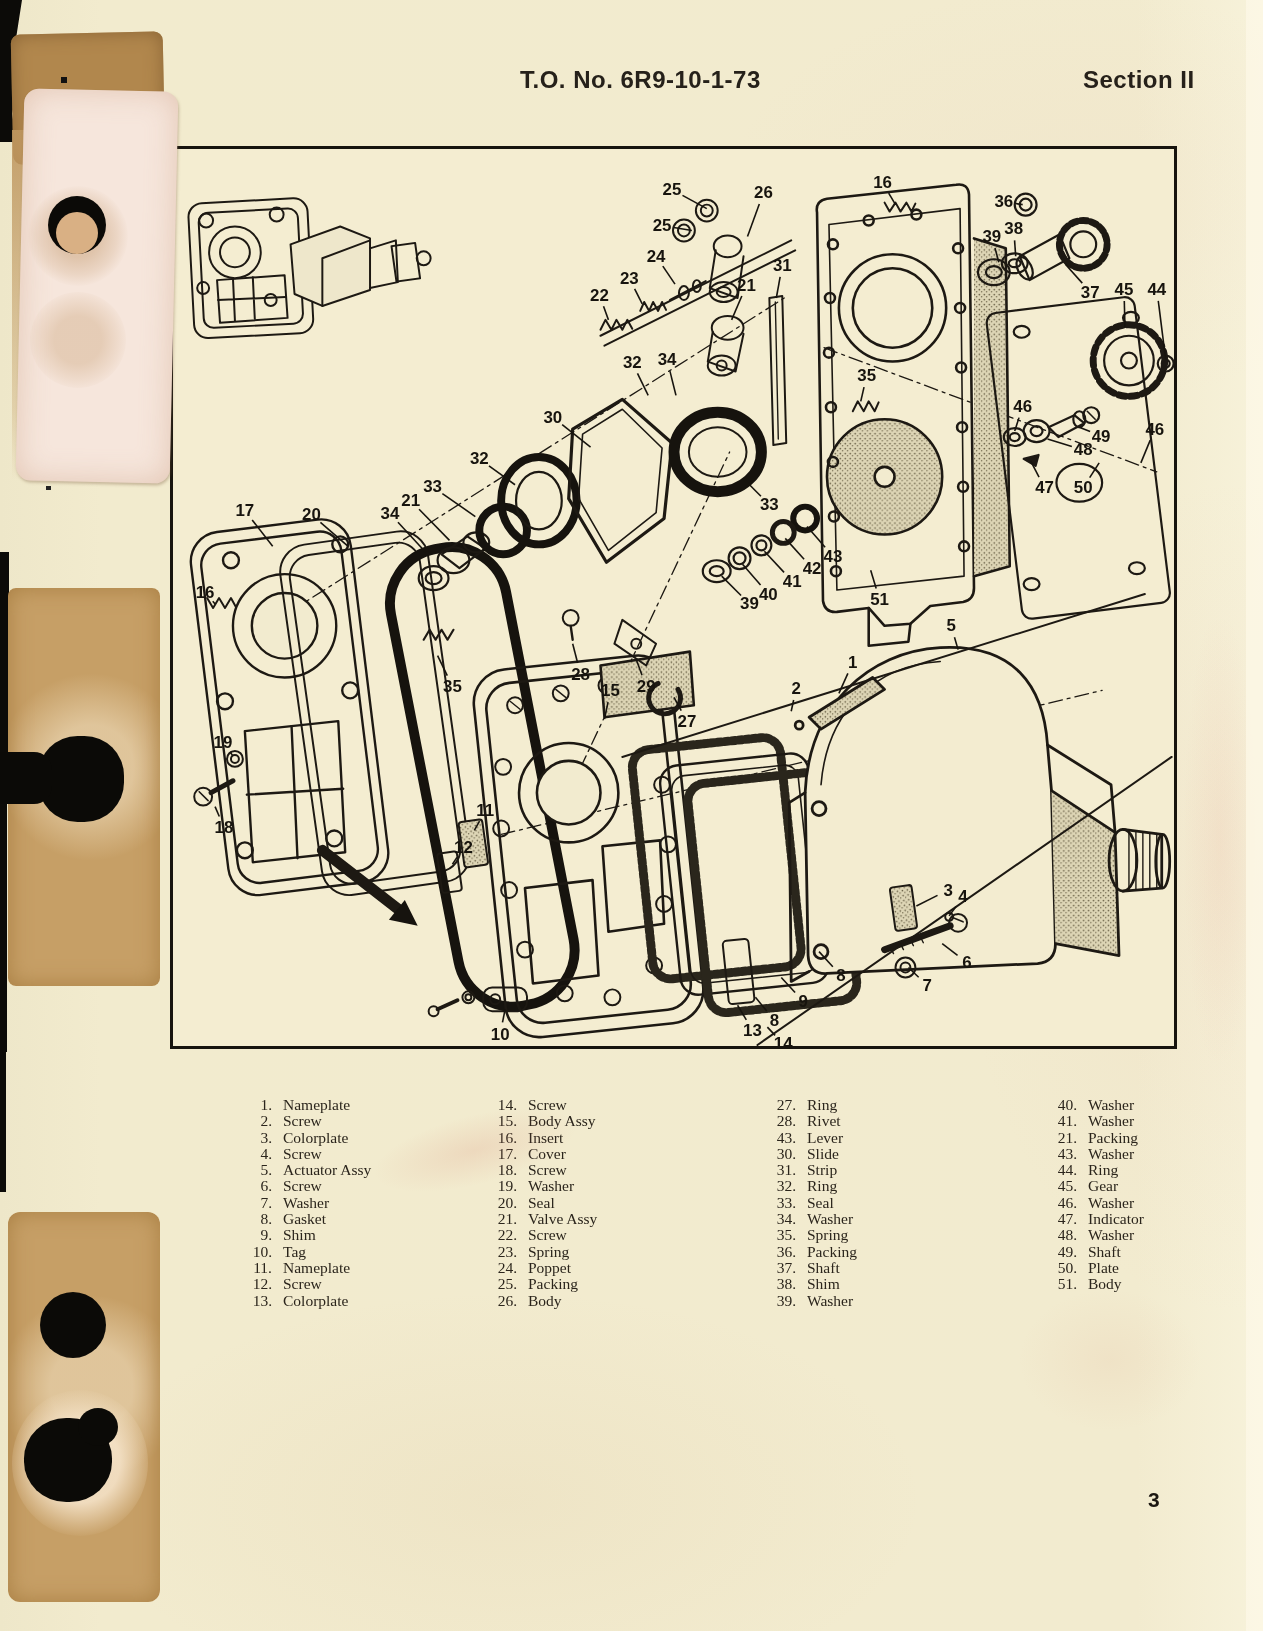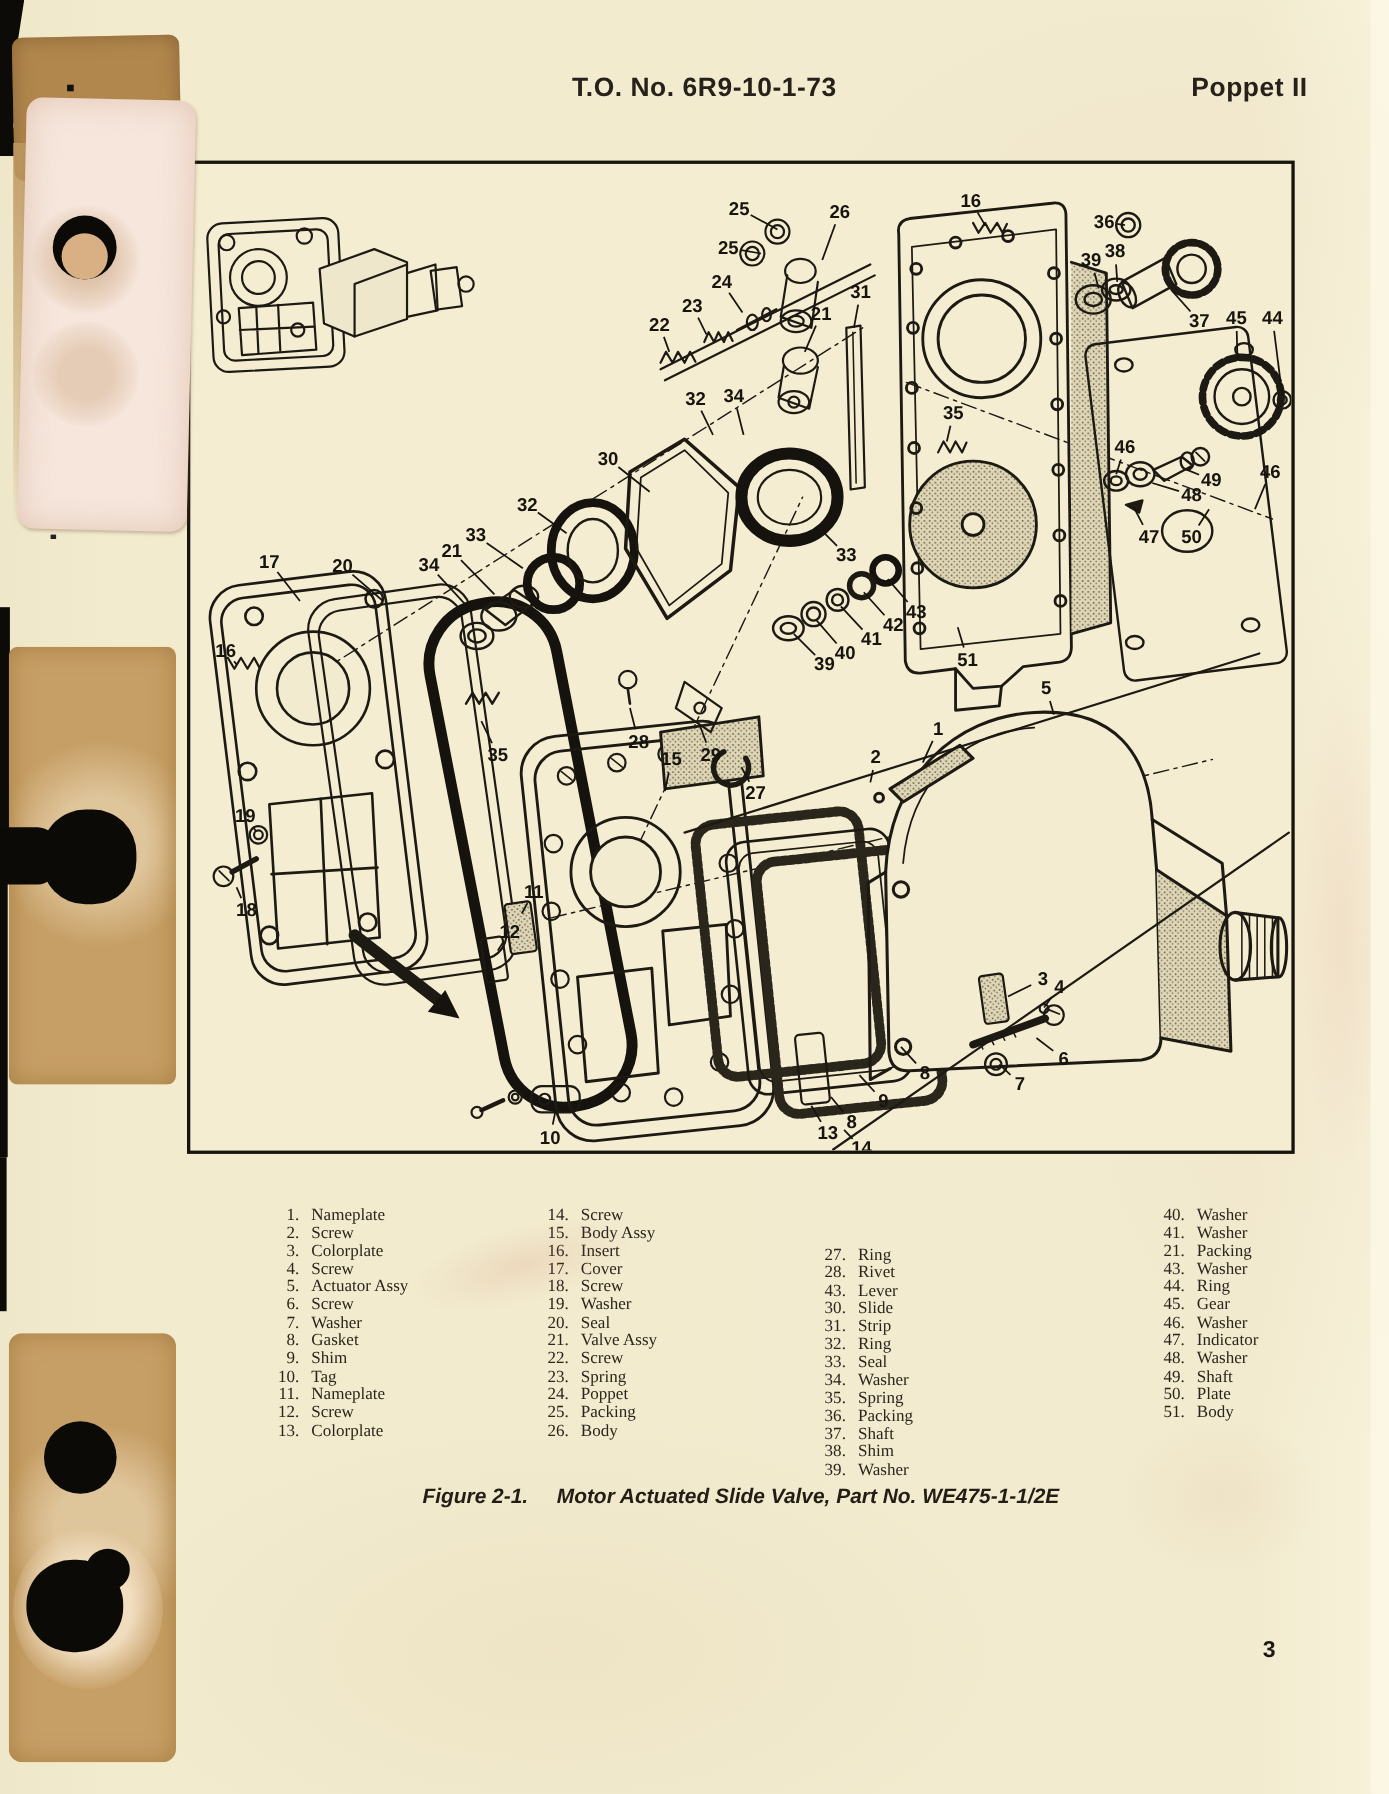--- a/index.html
+++ b/index.html
@@ -42,21 +42,21 @@
         #c69f66;border-radius:8px;box-shadow:inset 0 0 22px #a97f43;}
   .smudge{pointer-events:none;}
   .right-light{left:1246px;top:0;width:17px;height:1631px;background:rgba(252,248,230,.8);}
 </style>
 </head>
 <body>
 
 <div class="page">
 
   <div class="hdr" style="left:520px;top:66px;">T.O. No. 6R9-10-1-73</div>
-  <div class="hdr" style="left:1083px;top:66px;">Poppet II</div>
+  <div class="hdr" style="left:1083px;top:66px;">Section II</div>
 
   <div class="figure-frame">
     <svg viewBox="0 0 1007 903">
       <defs>
         <pattern id="stip" width="5" height="5" patternUnits="userSpaceOnUse">
           <rect width="5" height="5" fill="#ded6b6"></rect>
           <circle cx="1.4" cy="1.6" r="0.85" fill="#6b6248"></circle>
           <circle cx="3.7" cy="3.8" r="0.7" fill="#6b6248"></circle>
         </pattern>
       </defs>
@@ -557,21 +557,21 @@
         </div>
         <div class="legend-row">
           <span class="num">25.</span>
           <span>Packing</span>
         </div>
         <div class="legend-row">
           <span class="num">26.</span>
           <span>Body</span>
         </div>
       </div>
-    <div class="legend-col" style="left:729px;margin-top:36px;">
+    <div class="legend-col" style="left:756px;">
         <div class="legend-row">
           <span class="num">27.</span>
           <span>Ring</span>
         </div>
         <div class="legend-row">
           <span class="num">28.</span>
           <span>Rivet</span>
         </div>
         <div class="legend-row">
           <span class="num">43.</span>
@@ -663,23 +663,20 @@
           <span class="num">50.</span>
           <span>Plate</span>
         </div>
         <div class="legend-row">
           <span class="num">51.</span>
           <span>Body</span>
         </div>
       </div>
   </div>
 
-  <div class="caption">
-    <span class="cap-prefix">Figure 2-1.</span><span>Motor Actuated Slide Valve, Part No. WE475-1-1/2E</span>
-  </div>
 
   <div class="pagenum">3</div>
 
   <div class="dmg edge-strip" style="left:0;top:0;width:22px;height:142px;clip-path:polygon(0 0,100% 0,70% 30%,90% 55%,55% 80%,75% 100%,0 100%);"></div>
   <div class="dmg tab-brown"></div>
   <div class="dmg tab-brown-ext"></div>
   <div class="dmg tab-pink"></div>
   <div class="dmg ring-stain" style="left:28px;top:186px;width:100px;height:100px;background:radial-gradient(circle, rgba(186,140,90,.38) 30%, rgba(186,140,90,.18) 55%, transparent 72%);"></div>
   <div class="dmg hole" style="left:48px;top:196px;width:58px;height:58px;"></div>
   <div class="dmg hole-top-tan"></div>

